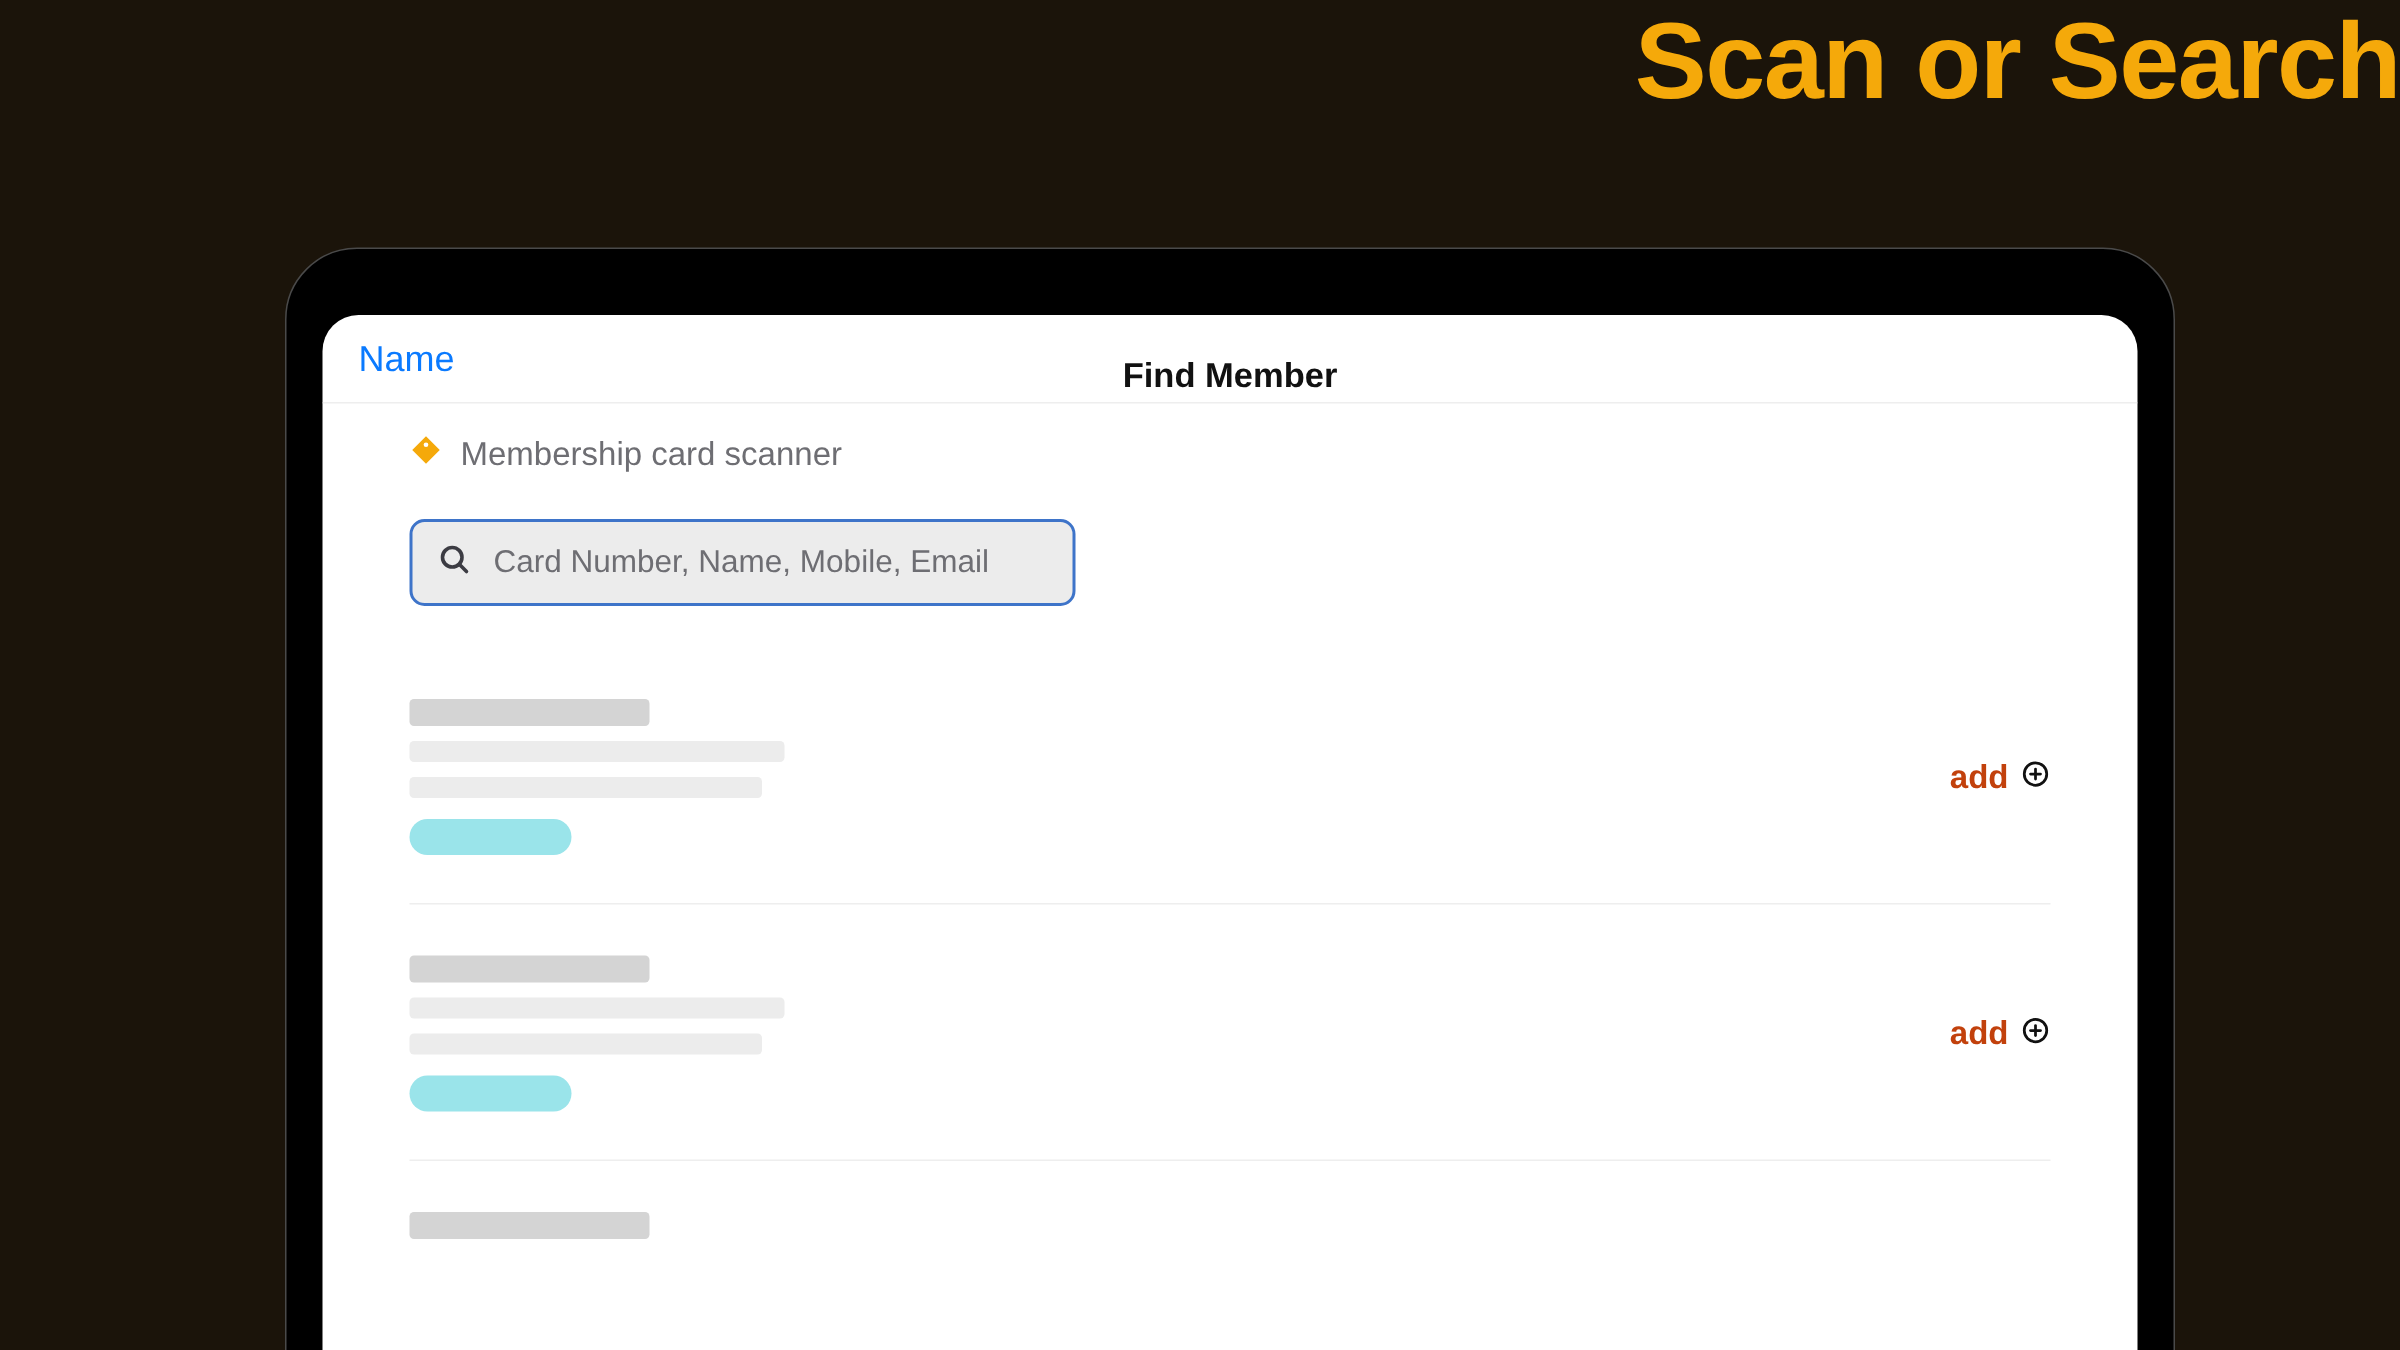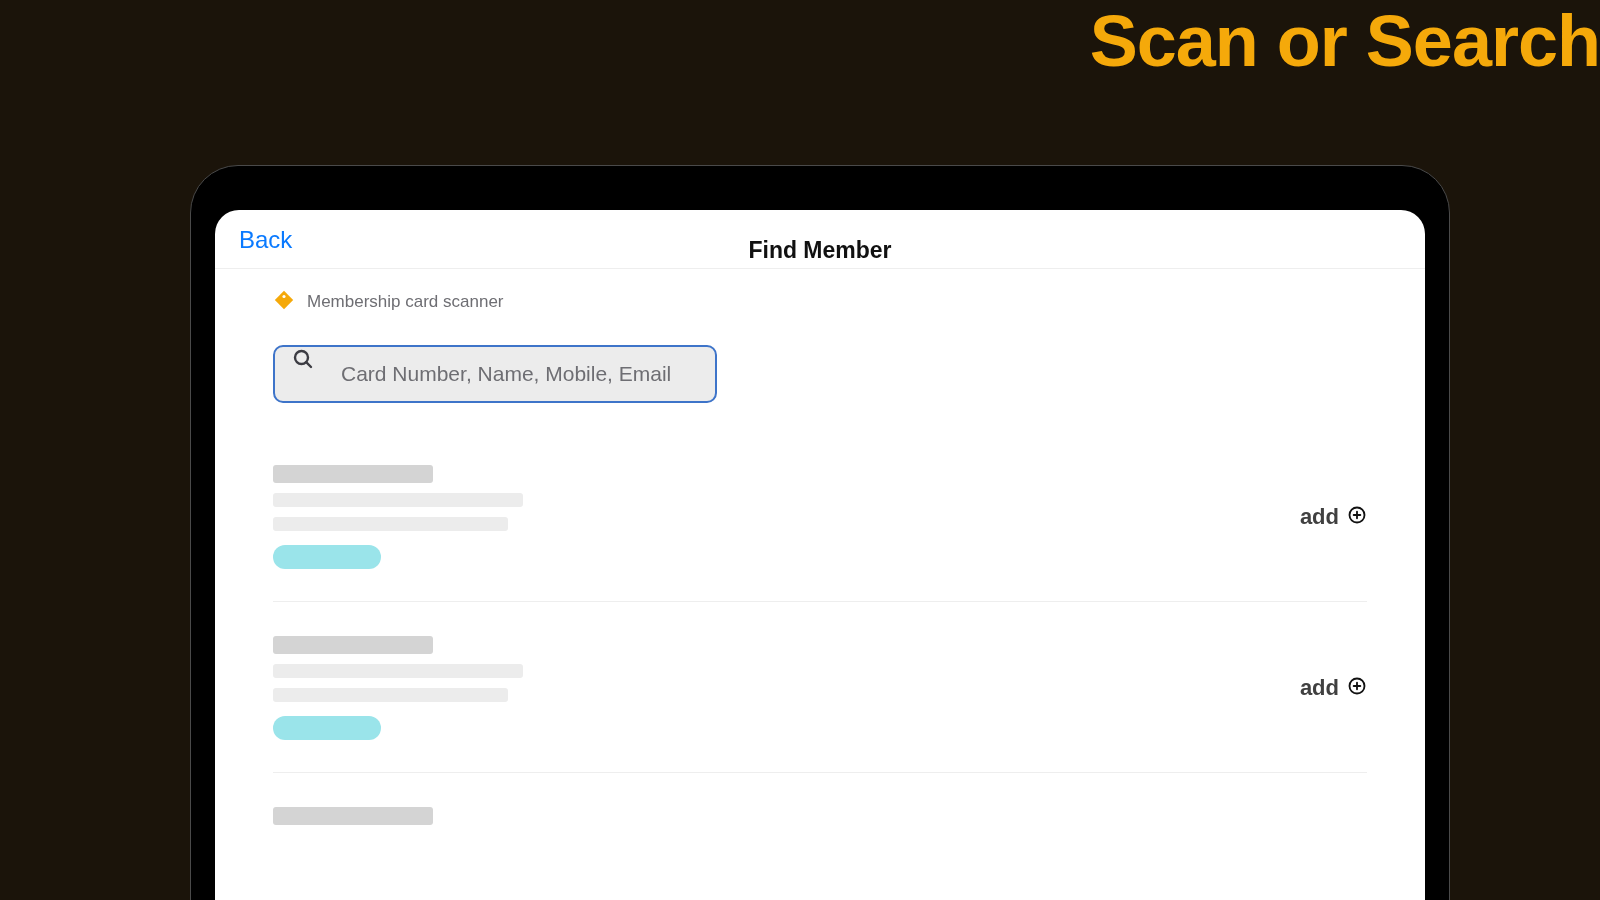--- a/index.html
+++ b/index.html
@@ -64,37 +64,38 @@
     align-items: center;
     gap: 12px;
     padding: 20px 0 30px 0;
   }
   .tag-icon {
     width: 22px; height: 22px;
     color: #f5a90a;
   }
   .scanner-label {
     color: #6e6e73;
-    font-size: 17px;
+    font-size: 22px;
     font-weight: 500;
   }
   .search-row {
     display: flex;
     gap: 18px;
     margin-bottom: 54px;
   }
   .search-box {
     flex: 0 0 444px;
     height: 58px;
     background: #ececec;
     border: 2px solid #3e74c9;
     border-radius: 10px;
     display: flex;
+    align-items: center;
     padding: 0 16px;
-    gap: 26px;
+    gap: 14px;
   }
   .search-icon { width: 24px; height: 24px; color: #3c3c43; flex-shrink: 0; }
   .search-input {
     border: none;
     background: transparent;
     outline: none;
     font-size: 21px;
     color: #111;
     width: 100%;
   }
@@ -128,33 +129,33 @@
   .sk2 { width: 250px; height: 14px; background: #ececec; }
   .sk3 { width: 235px; height: 14px; background: #ececec; }
   .pill { width: 108px; height: 24px; background: #9ae4ea; border-radius: 999px; margin-top: 4px; }
 
   .add-btn {
     display: flex;
     align-items: center;
     gap: 8px;
     cursor: pointer;
   }
-  .add-label { font-size: 22px; font-weight: 600; color: #404040; }
+  .add-label { font-size: 22px; font-weight: 600; color: #c2410c; }
   .plus-icon { width: 20px; height: 20px; color: #111; }
 </style>
 </head>
 <body>
 
 <h1 class="headline">Scan or Search</h1>
 
 <div class="device-frame">
   <div class="screen">
 
     <div class="navbar">
-      <span class="back-link">Back</span>
+      <span class="back-link">Name</span>
       <span class="nav-title">Find Member</span>
     </div>
 
     <div class="content">
 
       <div class="scanner-row">
         <span>
           <svg class="tag-icon" viewBox="0 0 24 24" fill="currentColor">
             <path d="M12 2 L22 12 L12 22 L2 12 Z"></path>
             <circle cx="12" cy="8.2" r="1.7" fill="#fff"></circle>

